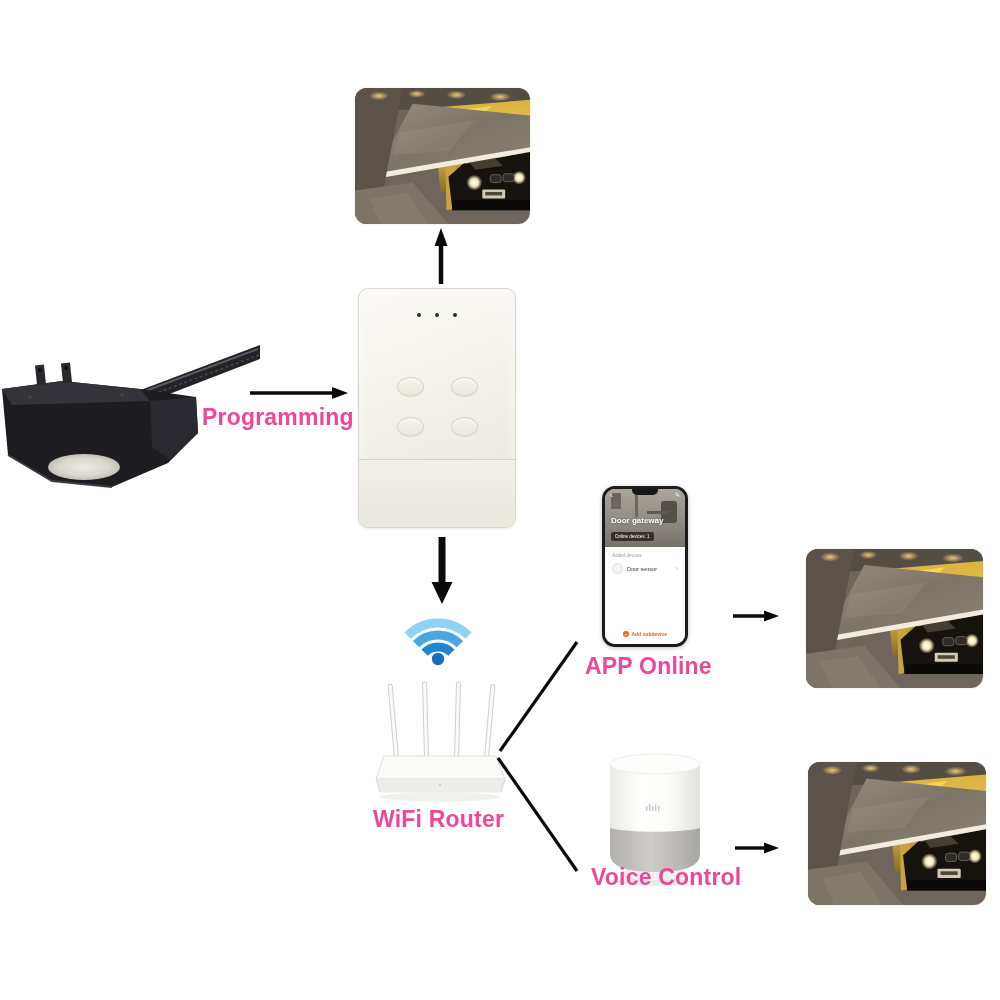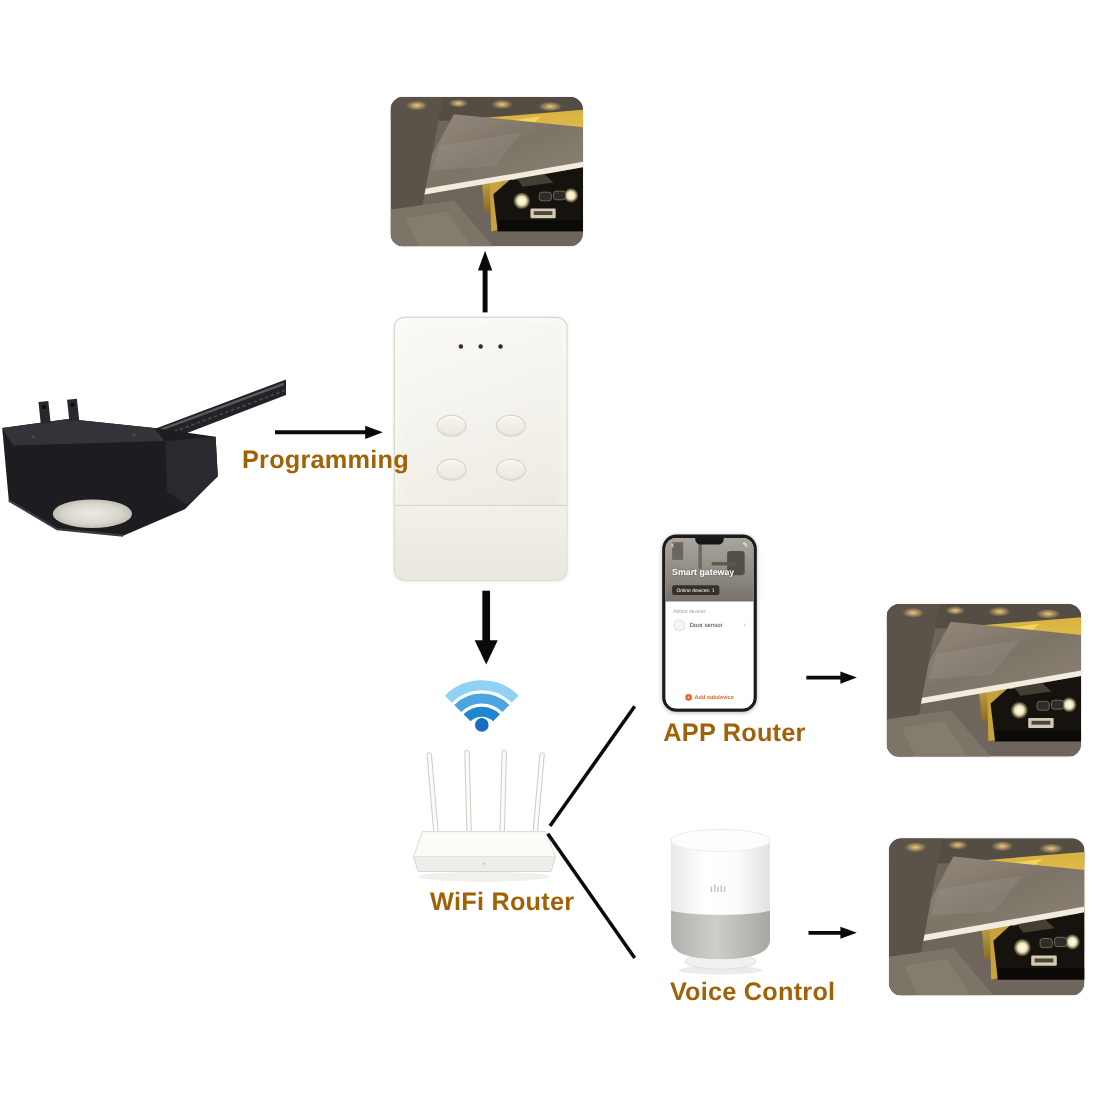--- a/index.html
+++ b/index.html
@@ -4,21 +4,21 @@
 <style>
   * { margin:0; padding:0; box-sizing:border-box; }
   html,body { width:1000px; height:1000px; background:#ffffff; font-family:"Liberation Sans",sans-serif; }
   .canvas { position:relative; width:1000px; height:1000px; background:#ffffff; overflow:hidden; }
   .abs { position:absolute; }
 
   
   .overlay { position:absolute; left:0; top:0; pointer-events:none; }
 
   
-  .diagram-label { position:absolute; font-size:23px; font-weight:700; color:#a16207; white-space:nowrap; letter-spacing:0.2px;margin-left:18px; }
+  .diagram-label { position:absolute; font-size:23px; font-weight:700; color:#ec4899; white-space:nowrap; letter-spacing:0.2px; }
 
   
   .garage-photo { position:absolute; border-radius:12px; overflow:hidden; box-shadow:0 0 0 1px rgba(0,0,0,0.04); }
   .garage-photo svg { display:block; width:100%; height:100%; }
 
   
   .device { position:absolute; left:358px; top:288px; width:158px; height:240px;
     background:linear-gradient(160deg,#fbfaf6 0%,#f1efe8 55%,#e7e5dc 100%);
     border:1px solid #d9d6ca; border-radius:10px;
     box-shadow:inset 0 0 14px rgba(255,255,255,.65), 0 1px 3px rgba(0,0,0,.08); }
@@ -200,21 +200,21 @@
 
   <div class="phone">
     <div class="phone-screen">
       <div class="app-header">
         <div class="hf hf1"></div>
         <div class="hf hf2"></div>
         <div class="hf hf3"></div>
         <div class="hf hf4"></div>
         <span class="app-back">‹</span>
         <span class="app-edit">✎</span>
-        <div class="app-title">Smart gateway</div>
+        <div class="app-title">Door gateway</div>
         <div class="app-status">Online devices: 1</div>
       </div>
       <div class="app-body">
         <div class="app-section">Added devices</div>
         <div class="app-row">
           <span class="app-dev-icon"></span>
           <span class="app-dev-name">Door sensor</span>
           <span class="app-chevron">›</span>
         </div>
         <div class="app-add">
@@ -249,22 +249,22 @@
       <rect x="42" y="60" width="1.4" height="5"></rect>
       <rect x="45" y="58" width="1.4" height="7"></rect>
       <rect x="48" y="60" width="1.4" height="5"></rect>
       <rect x="51" y="59" width="1.4" height="6"></rect>
       <rect x="54" y="60" width="1.4" height="5"></rect>
     </g>
   </svg>
 
   <div class="diagram-label" style="left:202px;top:404px">Programming</div>
   <div class="diagram-label" style="left:373px;top:806px">WiFi Router</div>
-  <div class="diagram-label" style="left:585px;top:653px">APP Router</div>
-  <div class="diagram-label" style="left:591px;top:888px">Voice Control</div>
+  <div class="diagram-label" style="left:585px;top:653px">APP Online</div>
+  <div class="diagram-label" style="left:591px;top:864px">Voice Control</div>
 
   <svg class="overlay" width="1000" height="1000" viewBox="0 0 1000 1000">
     <g stroke="#0a0a0a" fill="#0a0a0a">
       <g>
         <line x1="441" y1="284" x2="441" y2="243" stroke-width="4.5"></line>
         <polygon points="441,228 434.5,246 447.5,246" stroke="none"></polygon>
       </g>
       <g>
         <line x1="250" y1="393" x2="334" y2="393" stroke-width="3.6"></line>
         <polygon points="348,393 332,387 332,399" stroke="none"></polygon>

